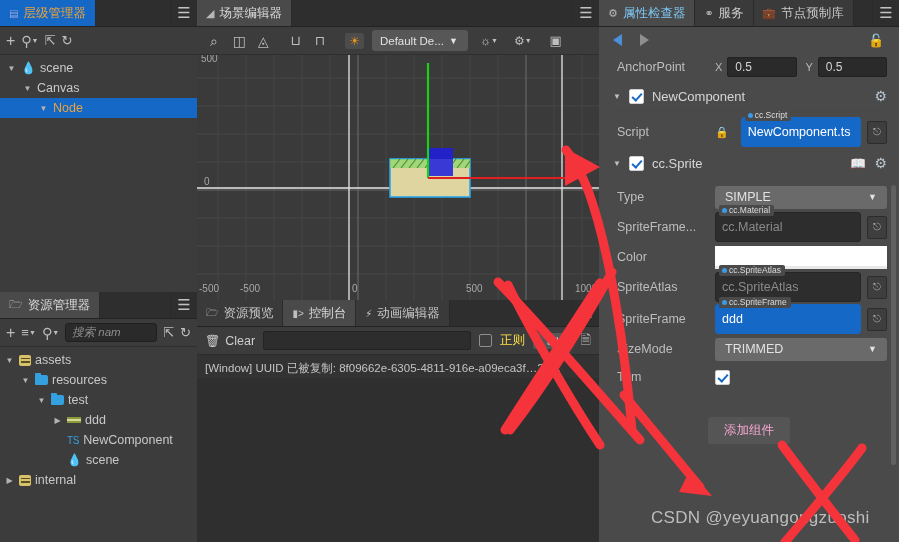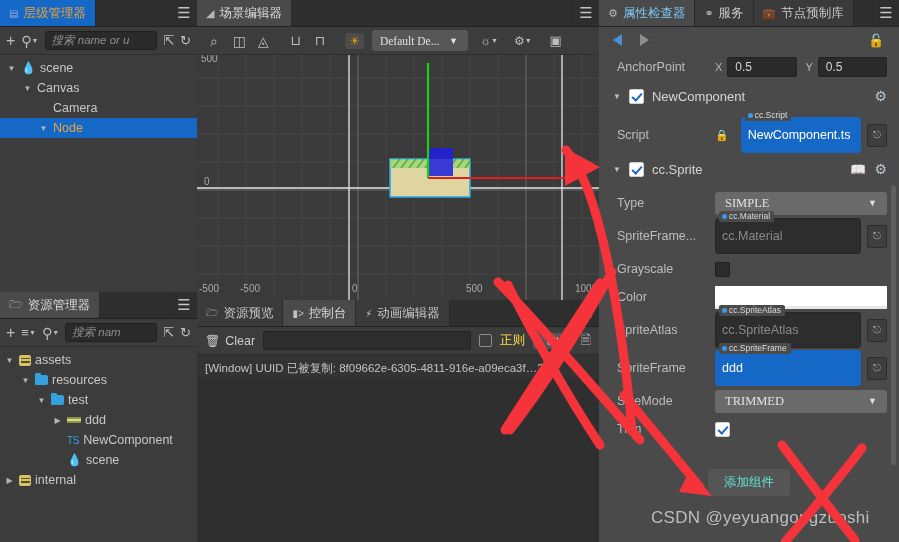--- a/index.html
+++ b/index.html
@@ -88,25 +88,25 @@
   .frow { display:flex; align-items:center; min-height:28px; padding: 1px 12px 1px 18px; }
   .flabel { width: 98px; color: #bdbdbd; font-size: 12.5px; flex-shrink: 0; white-space: nowrap; overflow:hidden; }
   .fctl { flex: 1; display:flex; align-items:center; gap: 6px; }
   .numfield {
     background:#2a2a2a; border:1px solid #222; border-radius:2px; height:20px;
     display:flex; align-items:center; padding:0 7px; color:#d4d4d4; font-size:12px;
   }
   .axis { color:#b9b9b9; font-size:11px; margin-right:5px; }
   .select {
     flex:1; height:23px; background:#6a6a6a; border-radius:3px; display:flex;
-    align-items:center; padding:0 10px; color:#e2e2e2; font-size:12.5px; position:relative;font-family:Liberation Serif, serif;
+    align-items:center; padding:0 10px; color:#e2e2e2; font-size:12.5px; position:relative;
   }
   .select .caret { position:absolute; right:10px; font-size:9px; color:#e2e2e2; }
   .assetfield {
-    flex:1; position:relative; height:36px; background:#2d2d2d; border:1px solid #262626;
+    flex:1; position:relative; height:30px; background:#2d2d2d; border:1px solid #262626;
     border-radius:3px; display:flex; align-items:center; padding:0 6px;
     color:#8a8a8a; font-size:12.5px;
   }
   .assetfield.filled { background:#1668c7; border-color:#1668c7; color:#ffffff; }
   .assettag {
     position:absolute; left:3px; top:-8px; background:#4a4a4a; border-radius:2px;
     font-size:8.5px; color:#dcdcdc; padding:0 4px 0 3px; display:flex; align-items:center; gap:2px;
     line-height:11px; height:11px; white-space:nowrap;
   }
   .dot { width:5px; height:5px; border-radius:50%; background:#3b9ae8; display:inline-block; }
@@ -120,21 +120,21 @@
     content:''; position:absolute; left:4px; top:1px; width:4px; height:8px;
     border:solid #1668c7; border-width:0 2.5px 2.5px 0; transform:rotate(42deg);
   }
   .colorswatch { flex:1; height:23px; background:#ffffff; border-bottom:3px solid #e8e8e8; }
   .comphdr {
     display:flex; align-items:center; gap:8px; padding: 7px 12px 7px 14px;
     font-size:13px; color:#d6d6d6;
   }
   .divider { height:1px; background:#484848; margin: 0 12px 4px 12px; }
   .addbtn {
-    background:#555555; color:#5eead4; font-size:12.5px; border-radius:3px;
+    background:#555555; color:#f9a8d4; font-size:12.5px; border-radius:3px;
     padding:5px 16px; display:inline-block;
   }
 
   
   #ann { position:absolute; inset:0; pointer-events:none; }
   .watermark {
     position:absolute; font-size:17px; color:#bdbdbd; letter-spacing:.3px;
     font-family:"Liberation Sans", sans-serif;
   }
   .vscroll { position:absolute; width:5px; background:#606060; border-radius:3px; }
@@ -149,39 +149,32 @@
       <div class="tab hl">
         <span style="font-size:10px;color:#9ad;">▤</span>
         <span>层级管理器</span>
       </div>
       <div class="tabfill"></div>
       <div class="hamburger">☰</div>
     </div>
     <div class="toolrow">
       <span class="ticon" style="font-size:16px;">+</span>
       <span class="ticon">⚲<span style="font-size:7px;">▼</span></span>
-      <div class="searchbox">
-        <span>搜索 name or u</span>
-      </div>
       <span class="ticon" style="font-size:13px;">⇱</span>
       <span class="ticon" style="font-size:13px;">↻</span>
     </div>
     <div class="tree" id="hierarchy-tree">
         <div class="node" style="padding-left: 6px;">
           <span class="arrow">▼</span>
           <span class="ico-flame">💧</span>
           <span class="nlabel">scene</span>
         </div>
         <div class="node" style="padding-left: 22px;">
           <span class="arrow">▼</span>
           <span class="nlabel">Canvas</span>
-        </div>
-        <div class="node" style="padding-left: 38px;">
-          <span class="arrow empty"></span>
-          <span class="nlabel">Camera</span>
         </div>
         <div class="node sel" style="padding-left: 38px;">
           <span class="arrow">▼</span>
           <span class="nlabel">Node</span>
         </div>
       </div>
   </div>
 
   <div class="panel" style="left:0;top:292px;width:197px;height:250px;">
     <div class="tabbar">
@@ -454,26 +447,20 @@
                   <span class="assettag">
                     <span class="dot"></span>
                     <span>cc.Material</span>
                   </span>
                   <span>cc.Material</span>
                 </div>
                 <span class="pickbtn">⎋</span>
               </span>
             </div>
             <div class="frow">
-              <span class="flabel">Grayscale</span>
-              <span class="fctl">
-                <span class="chk"></span>
-              </span>
-            </div>
-            <div class="frow">
               <span class="flabel">Color</span>
               <span class="fctl">
                 <div class="colorswatch" style="background: rgb(255, 255, 255);"></div>
               </span>
             </div>
             <div class="frow">
               <span class="flabel">SpriteAtlas</span>
               <span class="fctl">
                 <div class="assetfield">
                   <span class="assettag">

